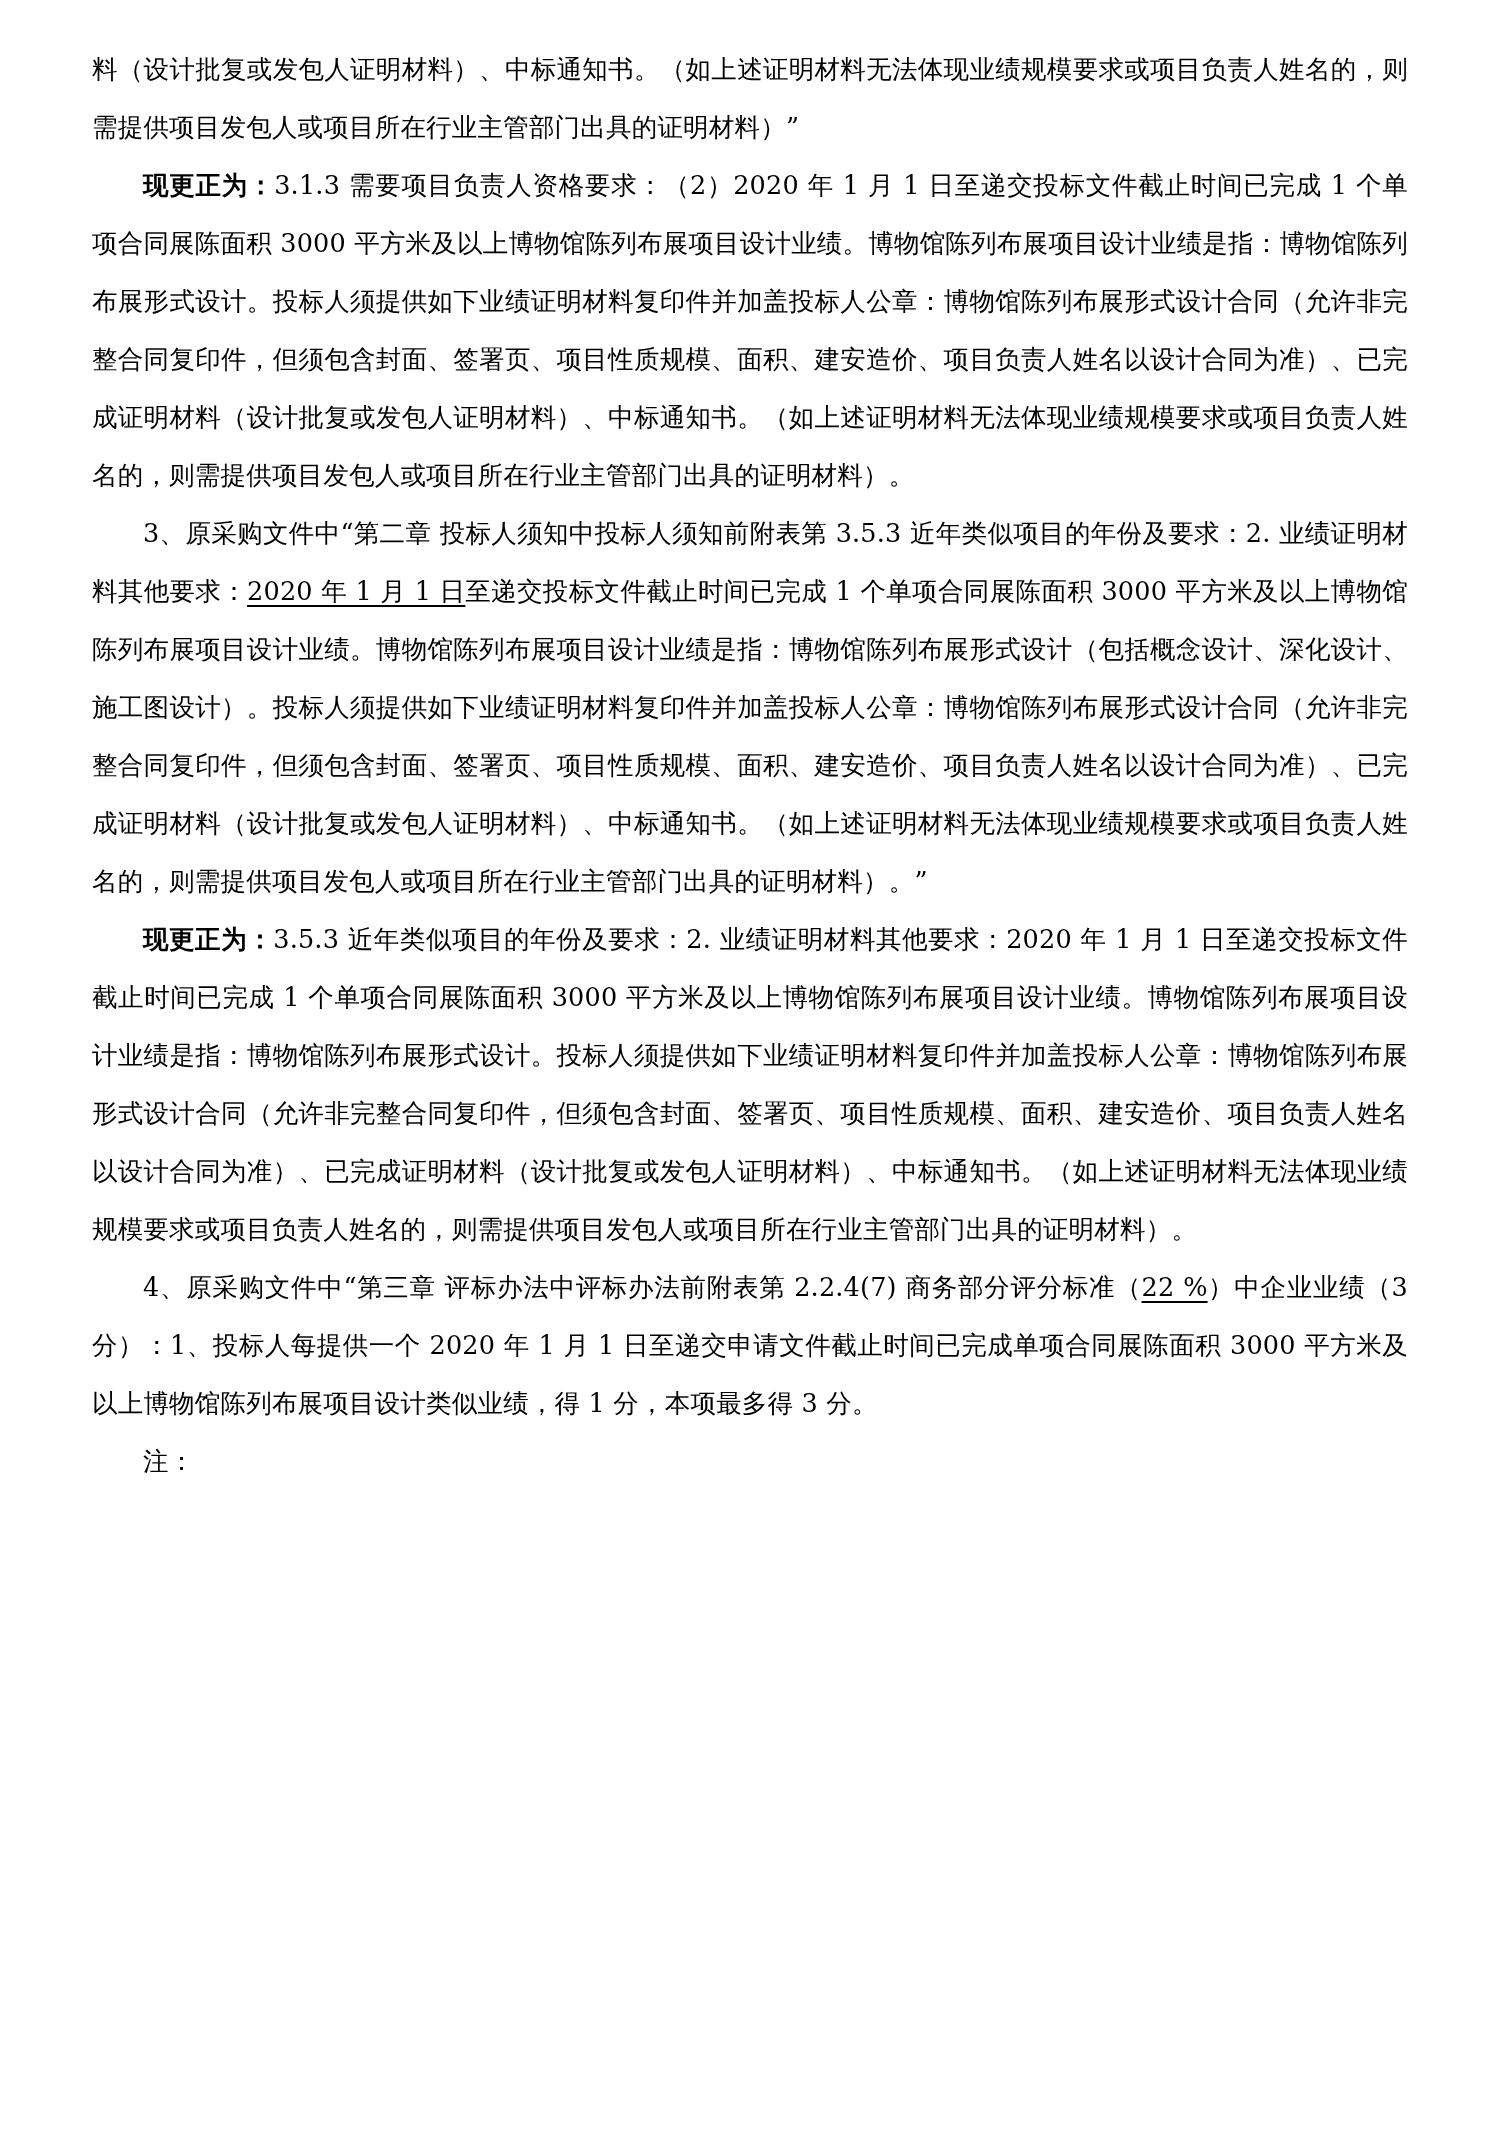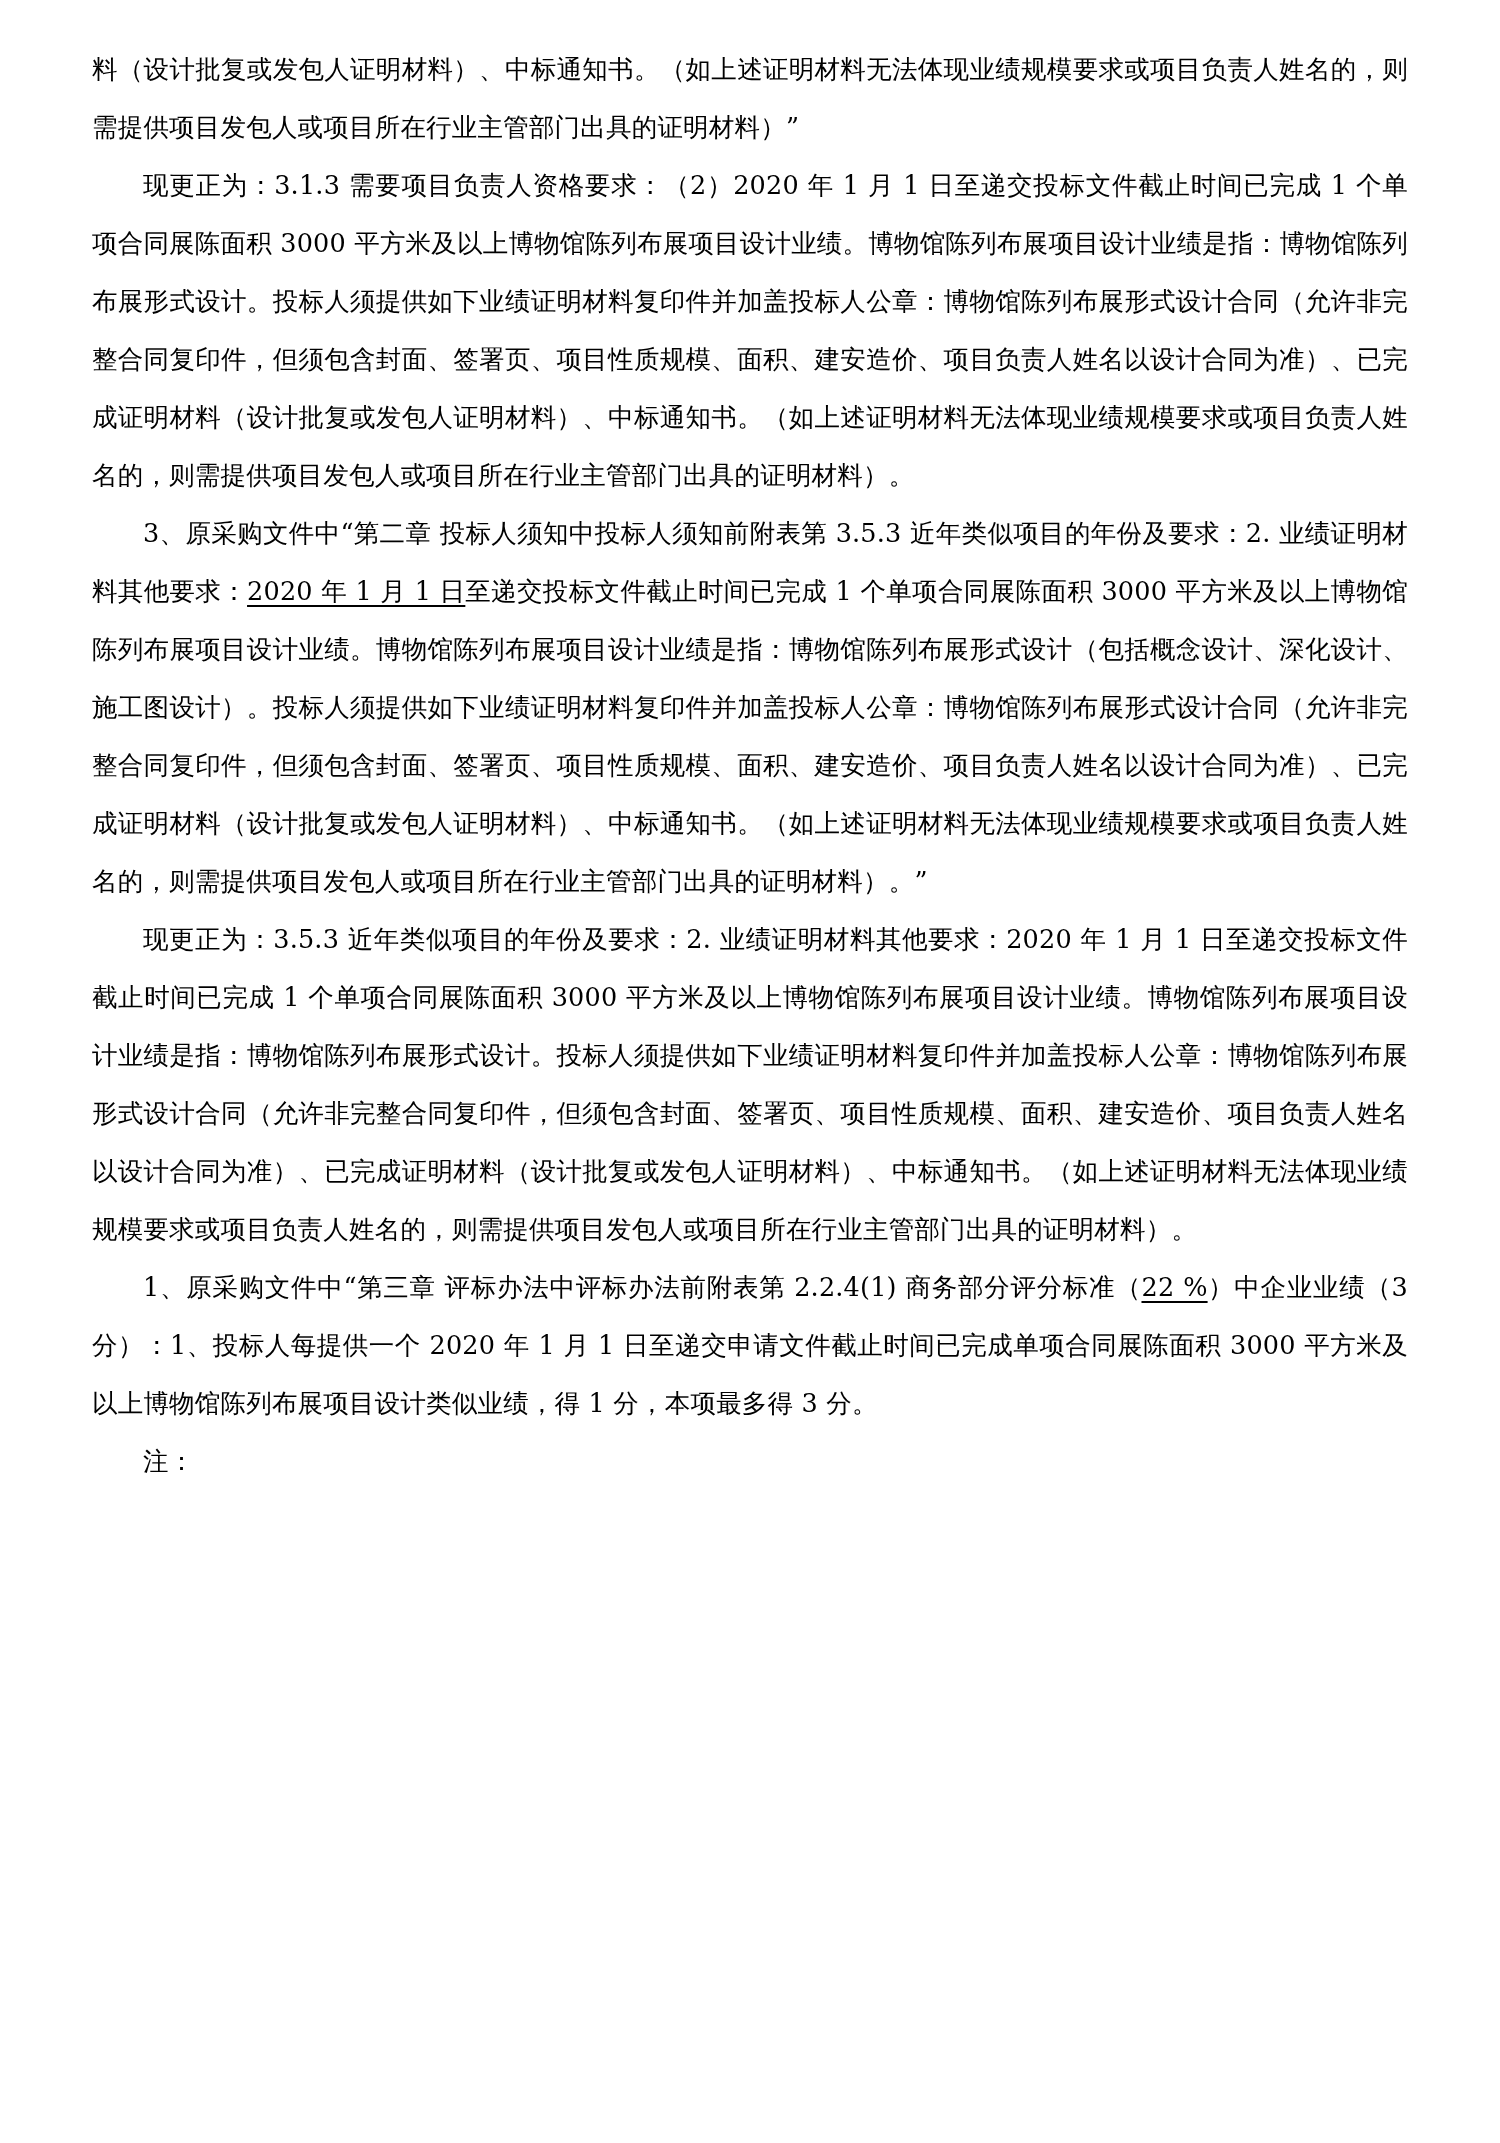--- a/index.html
+++ b/index.html
@@ -26,33 +26,33 @@
   }
   p {
     margin: 0;
     padding: 0;
     text-indent: 0;
   }
   p.indent {
     text-indent: 2em;
   }
   .bold {
-    font-weight: normal;
+    font-weight: bold;
   }
   .underline {
     text-decoration: underline;
     text-underline-offset: 5px;
     margin-top: 44px;
   }
 </style>
 </head>
 <body>
 
 <div class="page">
   <div class="doc-body" id="doc-body">
       <p class=""><span>料（设计批复或发包人证明材料）、中标通知书。（如上述证明材料无法体现业绩规模要求或项目负责人姓名的，则需提供项目发包人或项目所在行业主管部门出具的证明材料）”</span></p>
       <p class="indent"><span class="bold">现更正为：</span><span>3.1.3 需要项目负责人资格要求：（2）2020 年 1 月 1 日至递交投标文件截止时间已完成 1 个单项合同展陈面积 3000 平方米及以上博物馆陈列布展项目设计业绩。博物馆陈列布展项目设计业绩是指：博物馆陈列布展形式设计。投标人须提供如下业绩证明材料复印件并加盖投标人公章：博物馆陈列布展形式设计合同（允许非完整合同复印件，但须包含封面、签署页、项目性质规模、面积、建安造价、项目负责人姓名以设计合同为准）、已完成证明材料（设计批复或发包人证明材料）、中标通知书。（如上述证明材料无法体现业绩规模要求或项目负责人姓名的，则需提供项目发包人或项目所在行业主管部门出具的证明材料）。</span></p>
       <p class="indent"><span>3、原采购文件中“第二章  投标人须知中投标人须知前附表第 3.5.3 近年类似项目的年份及要求：2. 业绩证明材料其他要求：</span><span class="underline">2020 年 1 月 1 日</span><span>至递交投标文件截止时间已完成 1 个单项合同展陈面积 3000 平方米及以上博物馆陈列布展项目设计业绩。博物馆陈列布展项目设计业绩是指：博物馆陈列布展形式设计（包括概念设计、深化设计、施工图设计）。投标人须提供如下业绩证明材料复印件并加盖投标人公章：博物馆陈列布展形式设计合同（允许非完整合同复印件，但须包含封面、签署页、项目性质规模、面积、建安造价、项目负责人姓名以设计合同为准）、已完成证明材料（设计批复或发包人证明材料）、中标通知书。（如上述证明材料无法体现业绩规模要求或项目负责人姓名的，则需提供项目发包人或项目所在行业主管部门出具的证明材料）。”</span></p>
       <p class="indent"><span class="bold">现更正为：</span><span>3.5.3 近年类似项目的年份及要求：2. 业绩证明材料其他要求：2020 年 1 月 1 日至递交投标文件截止时间已完成 1 个单项合同展陈面积 3000 平方米及以上博物馆陈列布展项目设计业绩。博物馆陈列布展项目设计业绩是指：博物馆陈列布展形式设计。投标人须提供如下业绩证明材料复印件并加盖投标人公章：博物馆陈列布展形式设计合同（允许非完整合同复印件，但须包含封面、签署页、项目性质规模、面积、建安造价、项目负责人姓名以设计合同为准）、已完成证明材料（设计批复或发包人证明材料）、中标通知书。（如上述证明材料无法体现业绩规模要求或项目负责人姓名的，则需提供项目发包人或项目所在行业主管部门出具的证明材料）。</span></p>
-      <p class="indent"><span>1、原采购文件中“第三章  评标办法中评标办法前附表第 2.2.4(1) 商务部分评分标准（</span><span class="underline">22 %</span><span>）中企业业绩（3 分）：1、投标人每提供一个 2020 年 1 月 1 日至递交申请文件截止时间已完成单项合同展陈面积 3000 平方米及以上博物馆陈列布展项目设计类似业绩，得 1 分，本项最多得 3 分。</span></p>
+      <p class="indent"><span>4、原采购文件中“第三章  评标办法中评标办法前附表第 2.2.4(7) 商务部分评分标准（</span><span class="underline">22 %</span><span>）中企业业绩（3 分）：1、投标人每提供一个 2020 年 1 月 1 日至递交申请文件截止时间已完成单项合同展陈面积 3000 平方米及以上博物馆陈列布展项目设计类似业绩，得 1 分，本项最多得 3 分。</span></p>
       <p class="indent"><span>注：</span></p>
     </div>
 </div>
 
 </body></html>

